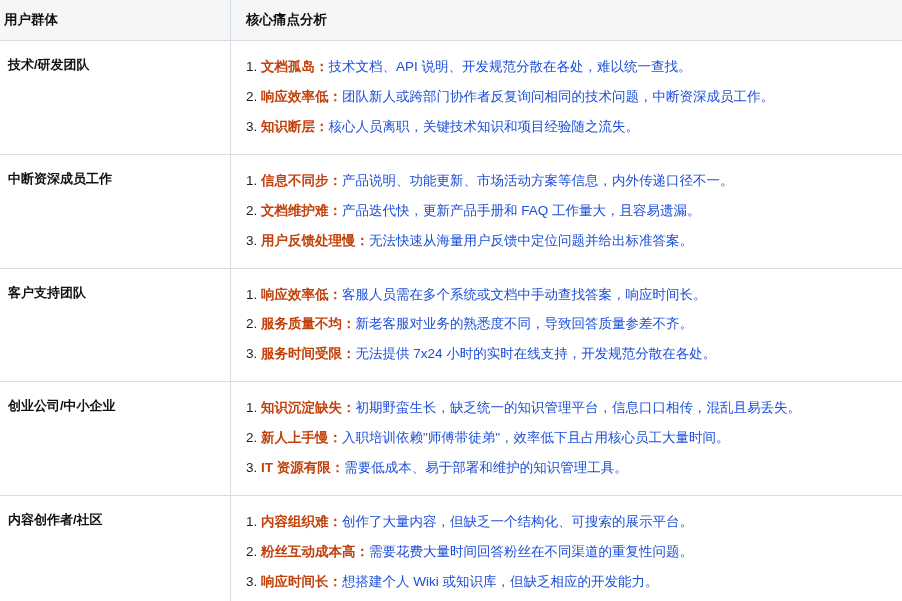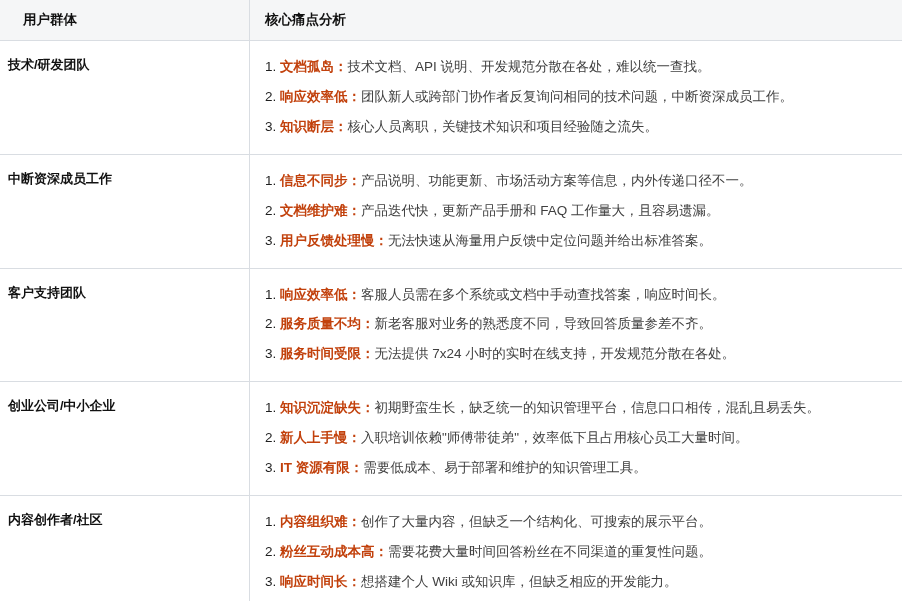--- a/index.html
+++ b/index.html
@@ -25,21 +25,21 @@
     text-align: left;
   }
   thead th {
     background: #f5f6f7;
     font-size: 13.5px;
     font-weight: bold;
     color: #111111;
     padding: 11px 14px 11px 8px;
     border-bottom: 1px solid #d9dde2;
   }
-  thead th.col-group { width: 212px; padding-left: 23px; }
+  thead th.col-group { width: 212px; padding-left: 4px; }
   thead th.col-pain  { width: 690px; padding-left: 15px; border-left: 1px solid #d9dde2; }
 
   tbody td {
     border-bottom: 1px solid #d9dde2;
     font-size: 13.5px;
     line-height: 1.55;
   }
   tbody td.group-cell {
     padding: 14px 10px 14px 8px;
     font-weight: bold;
@@ -53,21 +53,21 @@
   }
   .pain-item {
     margin: 7px 0 9px 0;
     font-size: 13.5px;
     color: #1f1f1f;
   }
   .pain-item:first-child { margin-top: 6px; }
   .pain-item:last-child { margin-bottom: 4px; }
   .pain-num { color: #1f1f1f; }
   .pain-term { font-weight: bold; color: #c2410c; }
-  .pain-desc { color: #404040; }
+  .pain-desc { color: #1d4ed8; }
 </style>
 </head>
 <body>
 
 <table class="pain-table">
   <thead>
     <tr>
       <th class="col-group">用户群体</th>
       <th class="col-pain">核心痛点分析</th>
     </tr>

